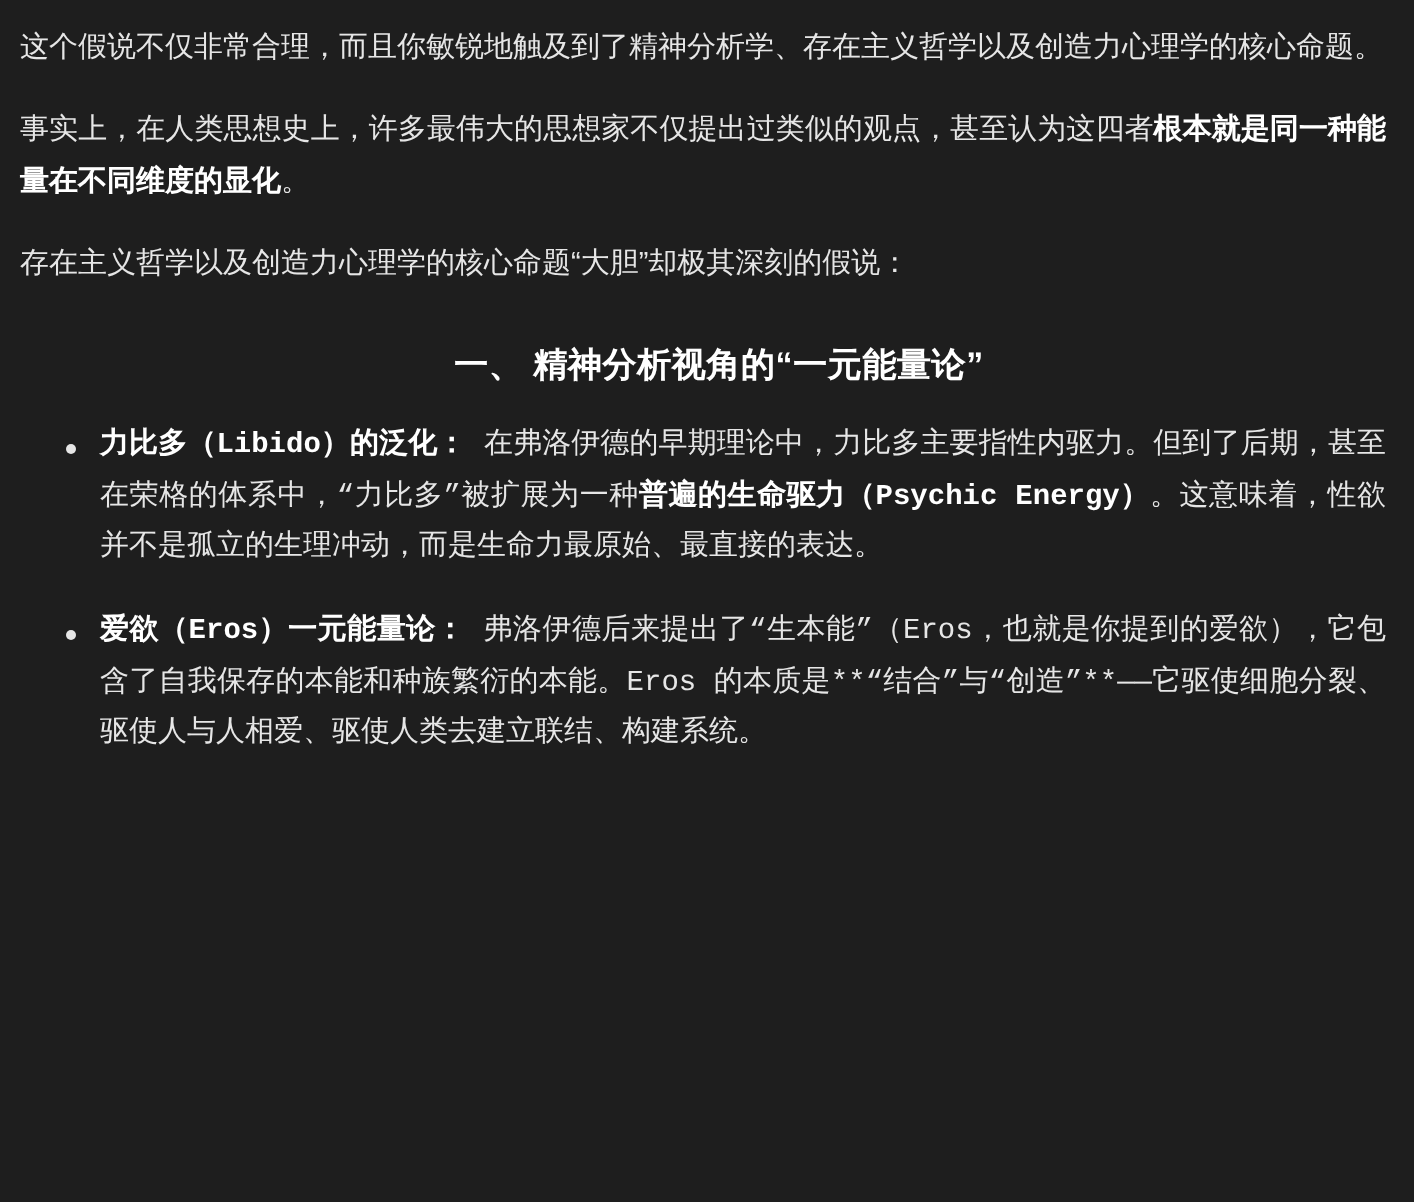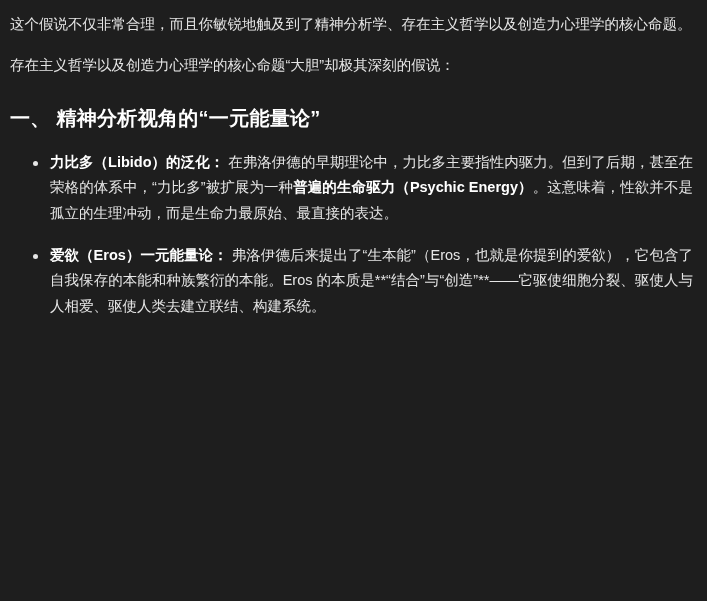--- a/index.html
+++ b/index.html
@@ -21,30 +21,32 @@
     box-sizing: border-box;
     padding: 10px 14px 18px 10px;
     background: #1e1e1e;
   }
   p.para {
     margin: 0 0 16px 0;
     text-align: justify;
   }
   p.para:first-child { margin-top: 2px; }
   .h-sec {
-    margin: 22px 0 14px 0;
-    font-size: 20px;
+    margin: 22px 0 14px 16px;
+    font-size: 17px;
     font-weight: bold;
     color: #ffffff;
     letter-spacing: 0.3px;
+    text-align: center;
   }
   ul.bullets {
     list-style: none;
     margin: 0 0 4px 0;
     padding: 0;
+    font-family: Liberation Mono, monospace;
   }
   ul.bullets > li {
     position: relative;
     padding-left: 40px;
     margin-bottom: 17px;
     text-align: justify;
   }
   ul.bullets > li::before {
     content: "";
     position: absolute;
@@ -56,20 +58,21 @@
     background: #e6e6e6;
   }
   .lead { font-weight: bold; color: #ffffff; }
 </style>
 </head>
 <body>
 
 <div class="page">
   <div id="doc-root">
       <p class="para"><span>这个假说不仅非常合理，而且你敏锐地触及到了精神分析学、存在主义哲学以及创造力心理学的核心命题。</span></p>
+      <p class="para"><span>事实上，在人类思想史上，许多最伟大的思想家不仅提出过类似的观点，甚至认为这四者</span><span class="lead">根本就是同一种能量在不同维度的显化</span><span>。</span></p>
       <p class="para"><span>存在主义哲学以及创造力心理学的核心命题“大胆”却极其深刻的假说：</span></p>
       <div class="h-sec"><span class="lead">一、 精神分析视角的“一元能量论”</span></div>
       <ul class="bullets">
         <li><span class="lead">力比多（Libido）的泛化：</span><span> 在弗洛伊德的早期理论中，力比多主要指性内驱力。但到了后期，甚至在荣格的体系中，“力比多”被扩展为一种</span><span class="lead">普遍的生命驱力（Psychic Energy）</span><span>。这意味着，性欲并不是孤立的生理冲动，而是生命力最原始、最直接的表达。</span></li>
         <li><span class="lead">爱欲（Eros）一元能量论：</span><span> 弗洛伊德后来提出了“生本能”（Eros，也就是你提到的爱欲），它包含了自我保存的本能和种族繁衍的本能。Eros 的本质是**“结合”与“创造”**——它驱使细胞分裂、驱使人与人相爱、驱使人类去建立联结、构建系统。</span></li>
       </ul>
     </div>
 </div>
 
 </body></html>

